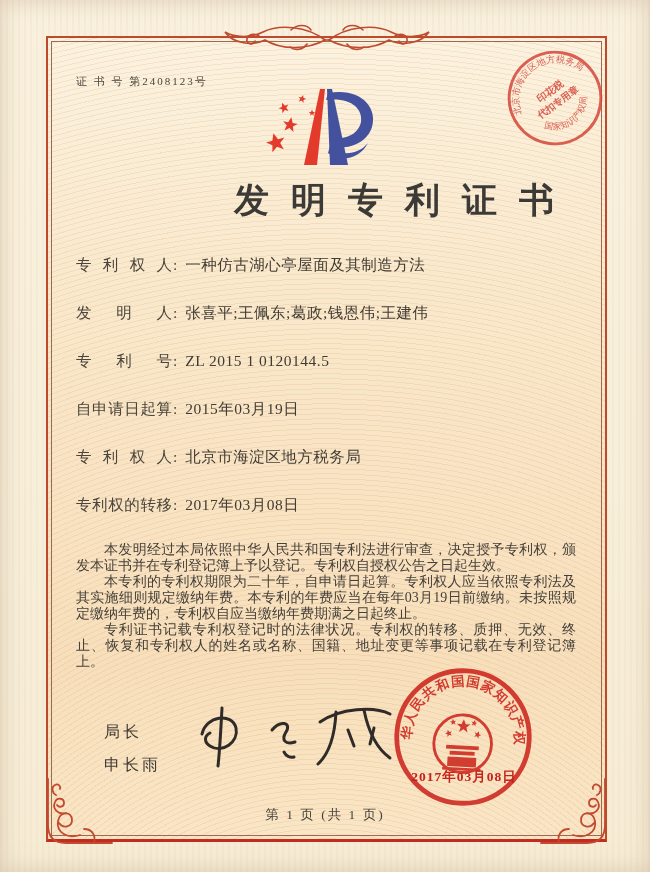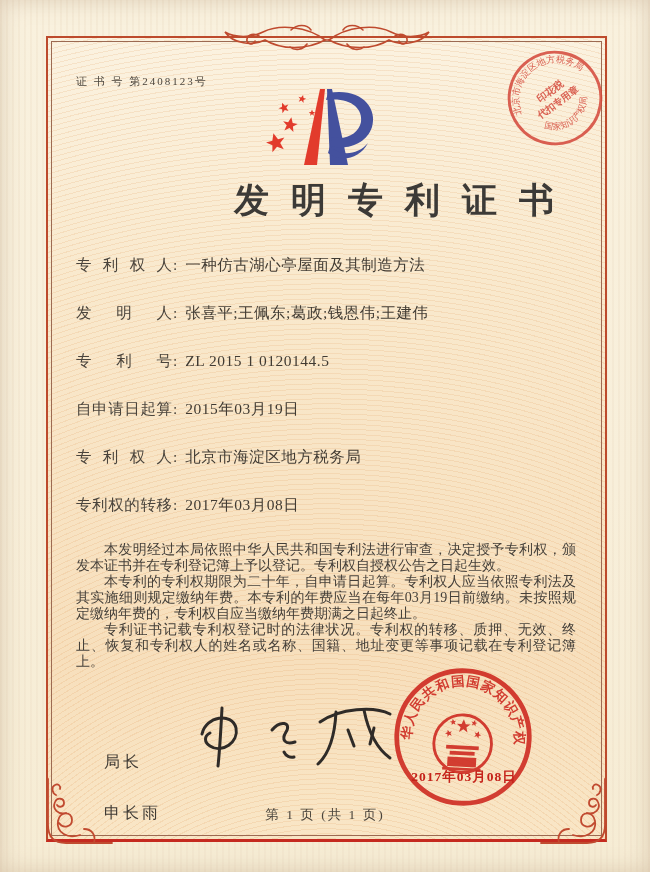--- a/index.html
+++ b/index.html
@@ -40,21 +40,21 @@
   }
   .field{display:flex;align-items:baseline;font-size:15.5px;margin-bottom:26px;line-height:22px;}
   .field .lbl{display:inline-block;width:96px;text-align:justify;text-align-last:justify;color:#4a443c;}
   .field .colon{margin:0 2px 0 1px;color:#4a443c;}
   .field .val{margin-left:6px;color:#413b33;letter-spacing:.5px;}
   .paras{margin-top:2px;font-size:14px;line-height:16px;text-align:justify;color:#443f39;}
   .paras p{margin:0;text-indent:2em;}
   
   .signer{position:absolute;left:104px;top:722px;font-size:16px;color:#3f3a34;
           font-family:"Liberation Sans","DejaVu Sans",sans-serif;}
-  .signer div{margin-bottom:12px;letter-spacing:3px;margin-top:30px;}
+  .signer div{margin-bottom:12px;letter-spacing:3px;}
   .signature{position:absolute;left:188px;top:700px;}
   
   .seal-main{position:absolute;left:391px;top:665px;transform:rotate(3deg);opacity:.92;}
   .seal-date{
     position:absolute;left:396px;top:768px;width:136px;text-align:center;
     color:#c5231b;font-size:13.5px;font-weight:700;letter-spacing:1px;
     font-family:"Liberation Serif","DejaVu Serif",serif;
   }
   .seal-tax{position:absolute;left:505px;top:48px;transform:rotate(-36deg);opacity:.85;}
   .footer{position:absolute;left:0;right:0;top:806px;text-align:center;

